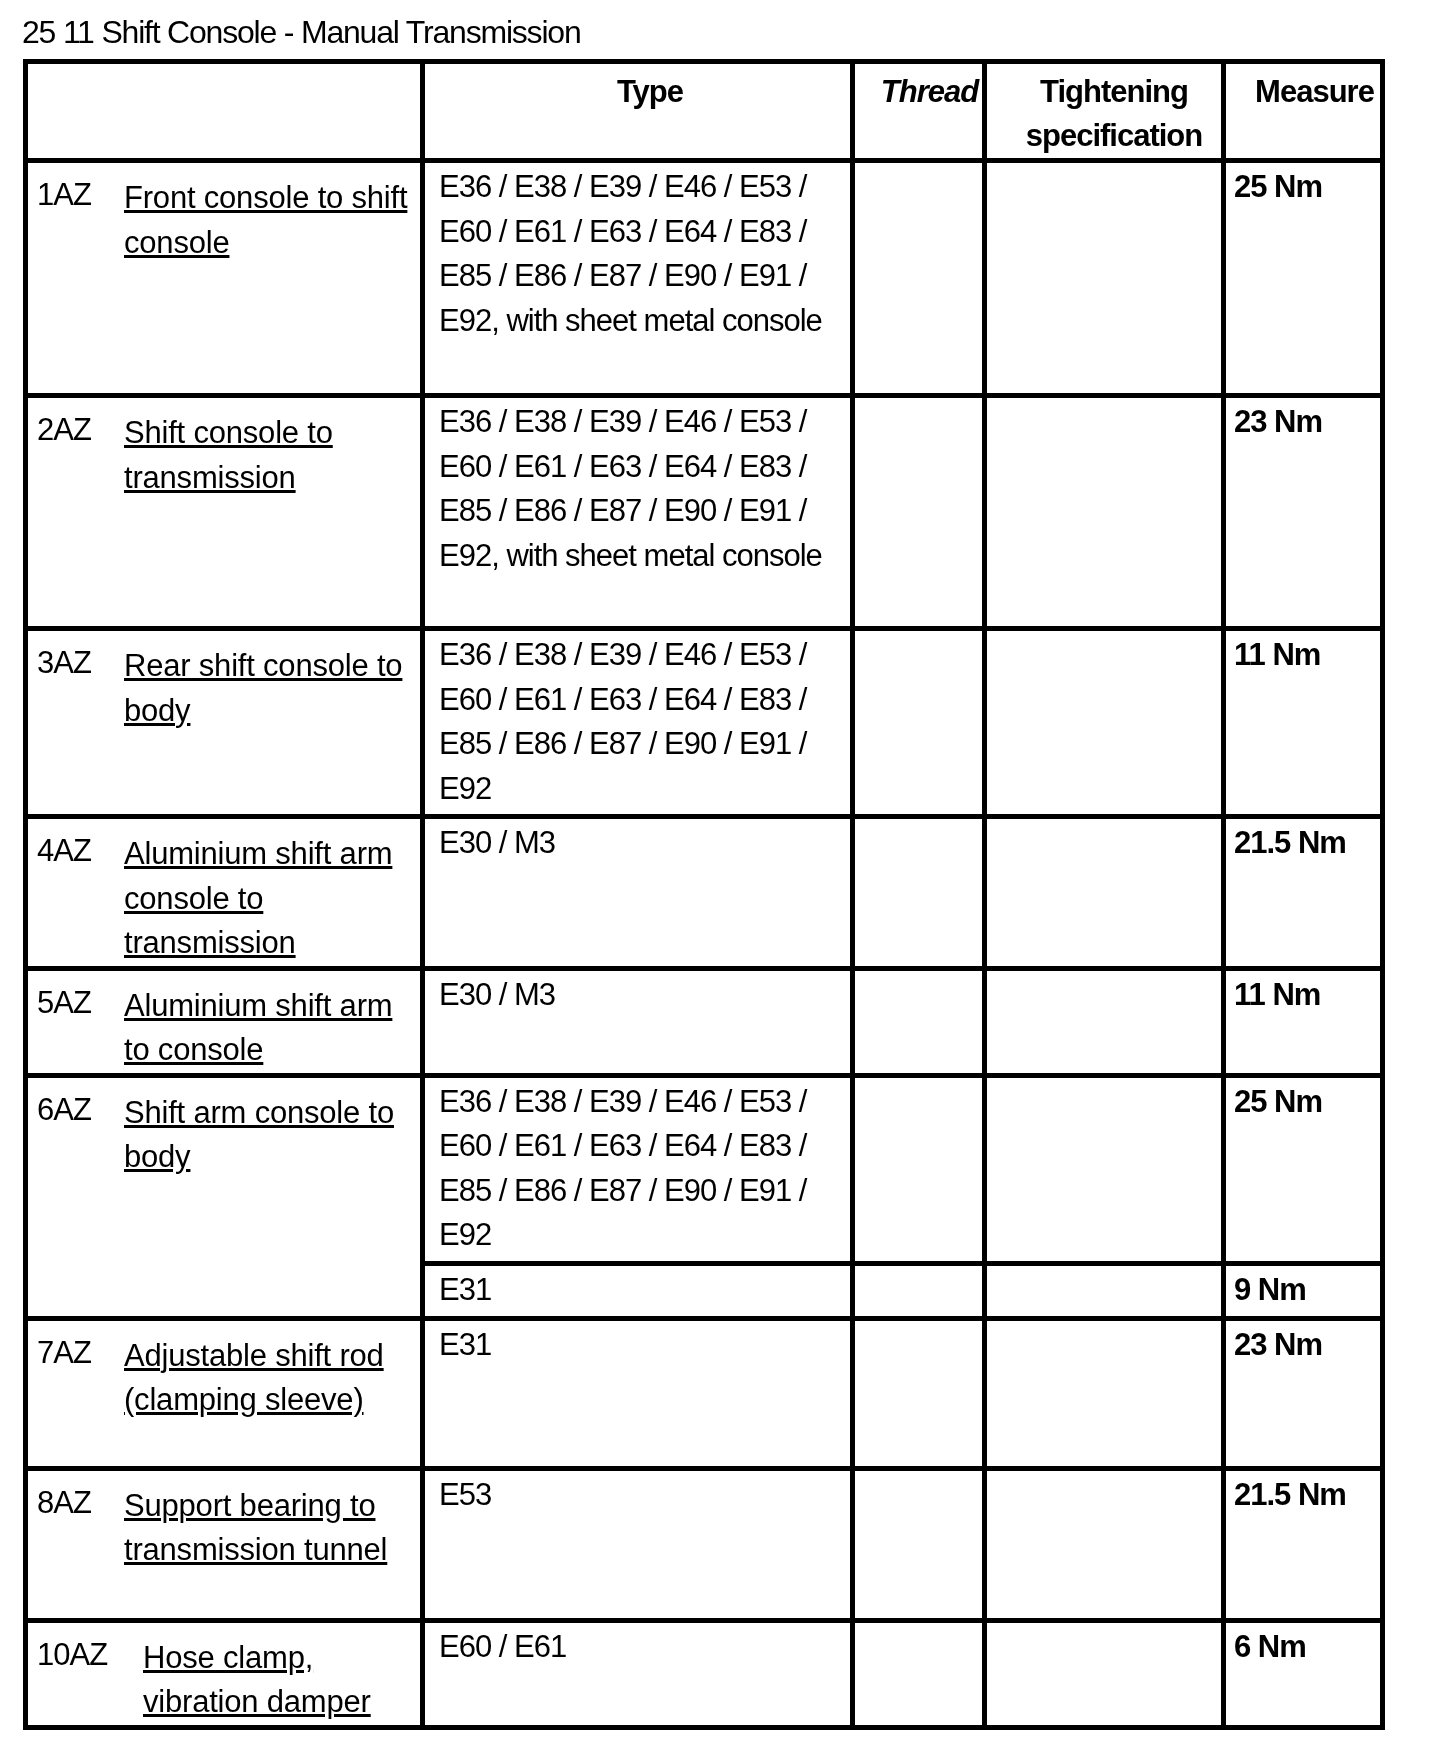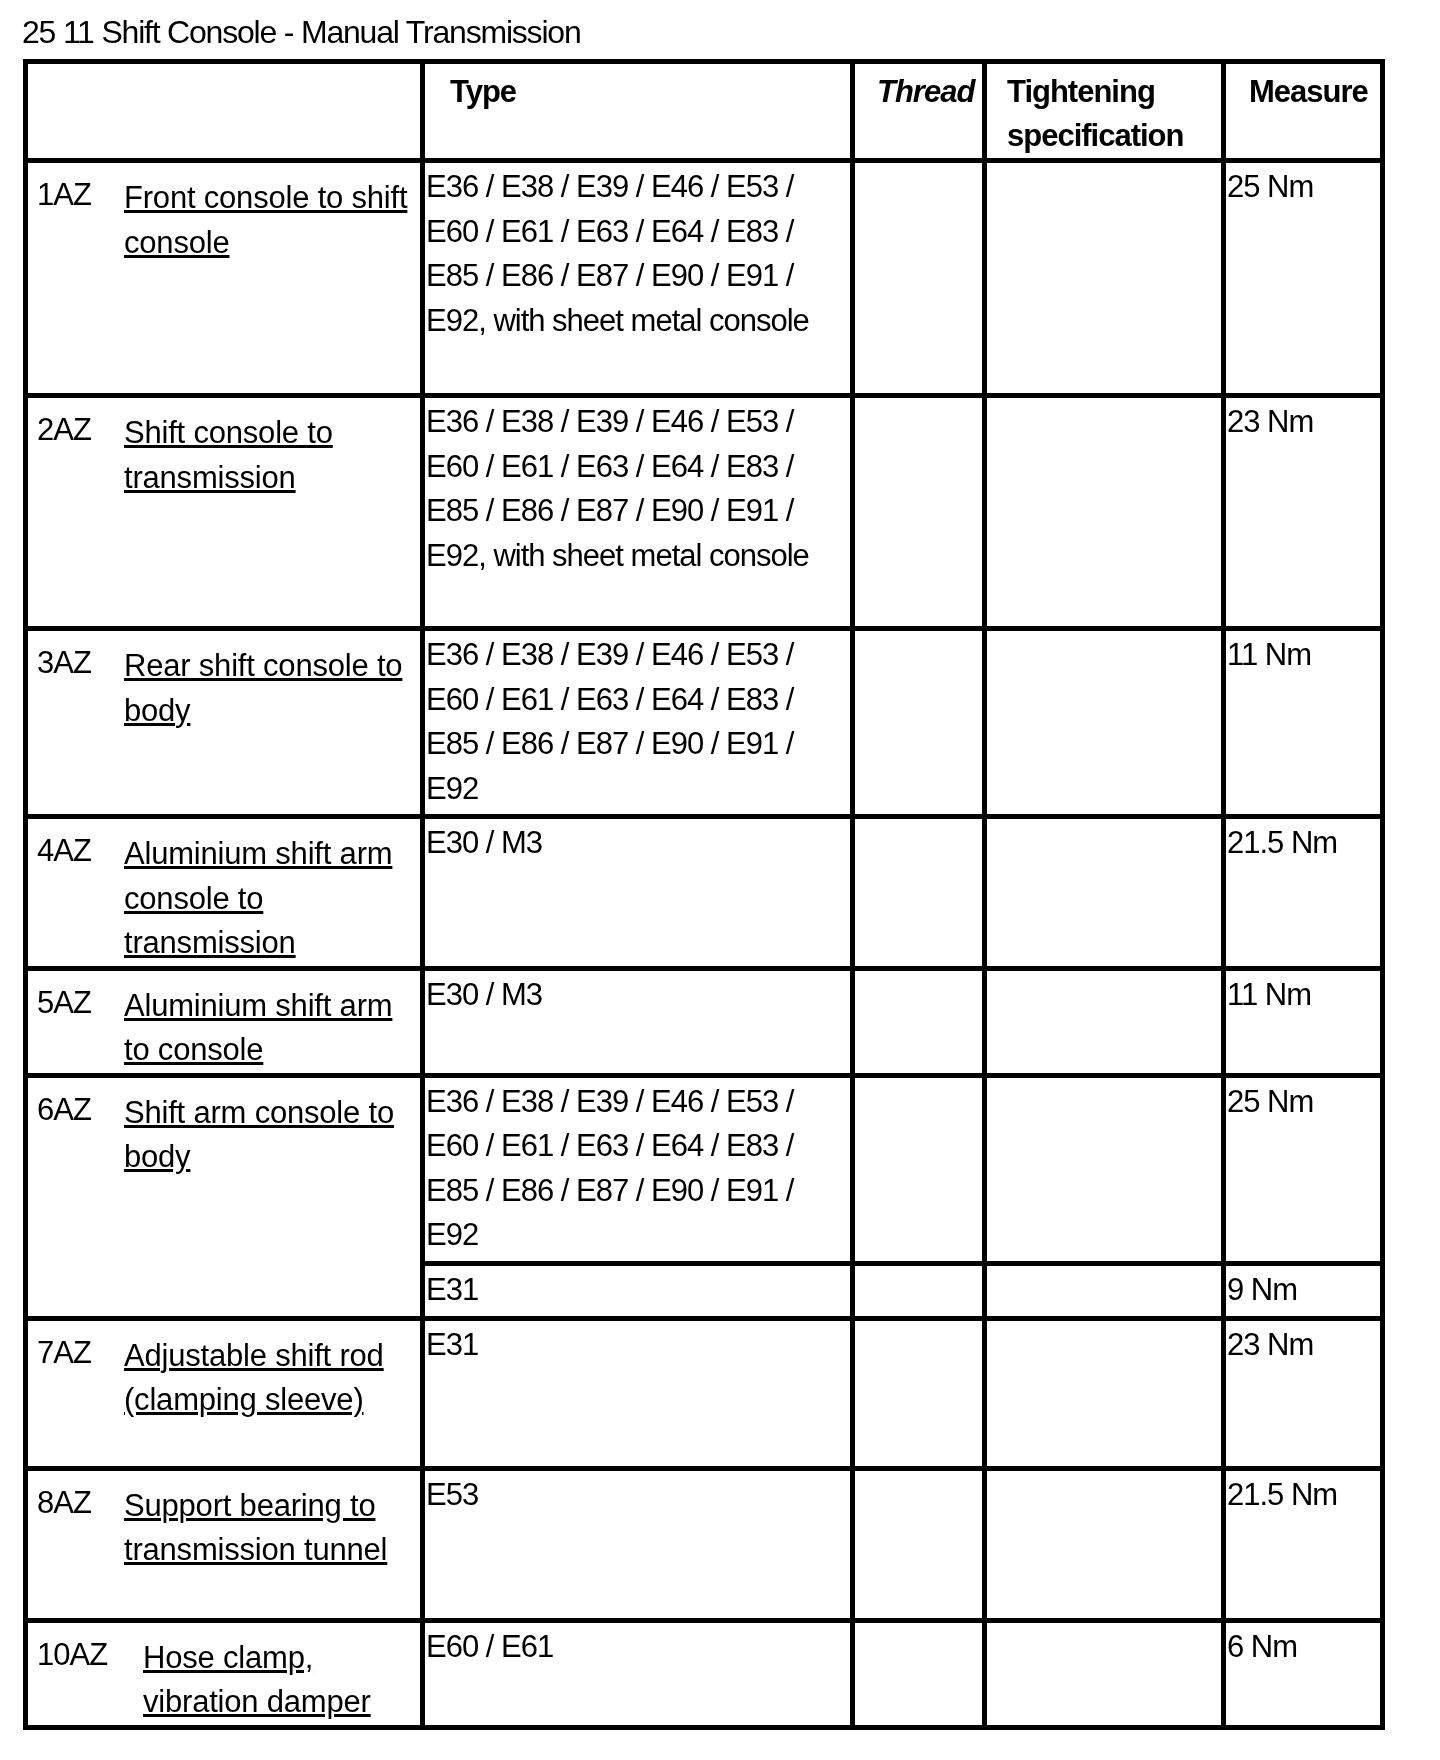--- a/index.html
+++ b/index.html
@@ -4,35 +4,35 @@
 <style>
   html, body { margin: 0; padding: 0; background: #ffffff; }
   body { width: 1440px; height: 1760px; position: relative; overflow: hidden;
          font-family: "Liberation Sans", "DejaVu Sans", sans-serif; color: #000; }
   .title { position: absolute; left: 22px; top: 14px; font-size: 32px; font-weight: normal;
            letter-spacing: -1.2px; white-space: nowrap; }
   table.spec { position: absolute; left: 23px; top: 59px; border-collapse: collapse;
                table-layout: fixed; width: 1357px; }
   table.spec td, table.spec th { border: 5px solid #000; vertical-align: top; padding: 0;
                font-size: 31px; line-height: 44.5px; font-weight: normal; text-align: left; }
-  table.spec th { font-weight: bold; line-height: 44px; letter-spacing: -1px; }
+  table.spec th { font-weight: bold; line-height: 44px; letter-spacing: -1px; text-align: center; }
   col.c1 { width: 397px; } col.c2 { width: 430px; } col.c3 { width: 132px; }
   col.c4 { width: 239px; } col.c5 { width: 159px; }
   .hdr { height: 84px; }
   .th-type { padding: 0 0 0 25px !important; }
   .th-thread { padding: 0 0 0 22px !important; font-style: italic; }
   .th-spec { padding: 0 0 0 20px !important; line-height: 44px !important; }
   .th-meas { padding: 0 0 0 23px !important; white-space: nowrap; overflow: hidden; }
   .hdr th > span { display: block; margin-top: 6px; }
   .idcell { position: relative; }
   .idcell .code { position: absolute; left: 9px; top: 10px; letter-spacing: -1px; }
   .idcell .desc { display: block; margin-left: 96px; margin-top: 13px; margin-right: 6px; letter-spacing: -0.2px; text-decoration: underline; }
   .idcell .desc.wide { margin-left: 115px; }
-  .typecell span, .meascell span { display: block; margin-left: 1px; margin-top: 2px; letter-spacing: -1px; }
-  .meascell span { margin-left: 1px; }
+  .typecell span, .meascell span { display: block; margin-left: 14px; margin-top: 2px; letter-spacing: -1px; }
+  .meascell span { margin-left: 8px; font-weight: bold; }
 </style>
 </head>
 <body>
 
 <div class="title">25 11 Shift Console - Manual Transmission</div>
 
 <table class="spec">
   <colgroup>
       <col class="c1">
       <col class="c2">

